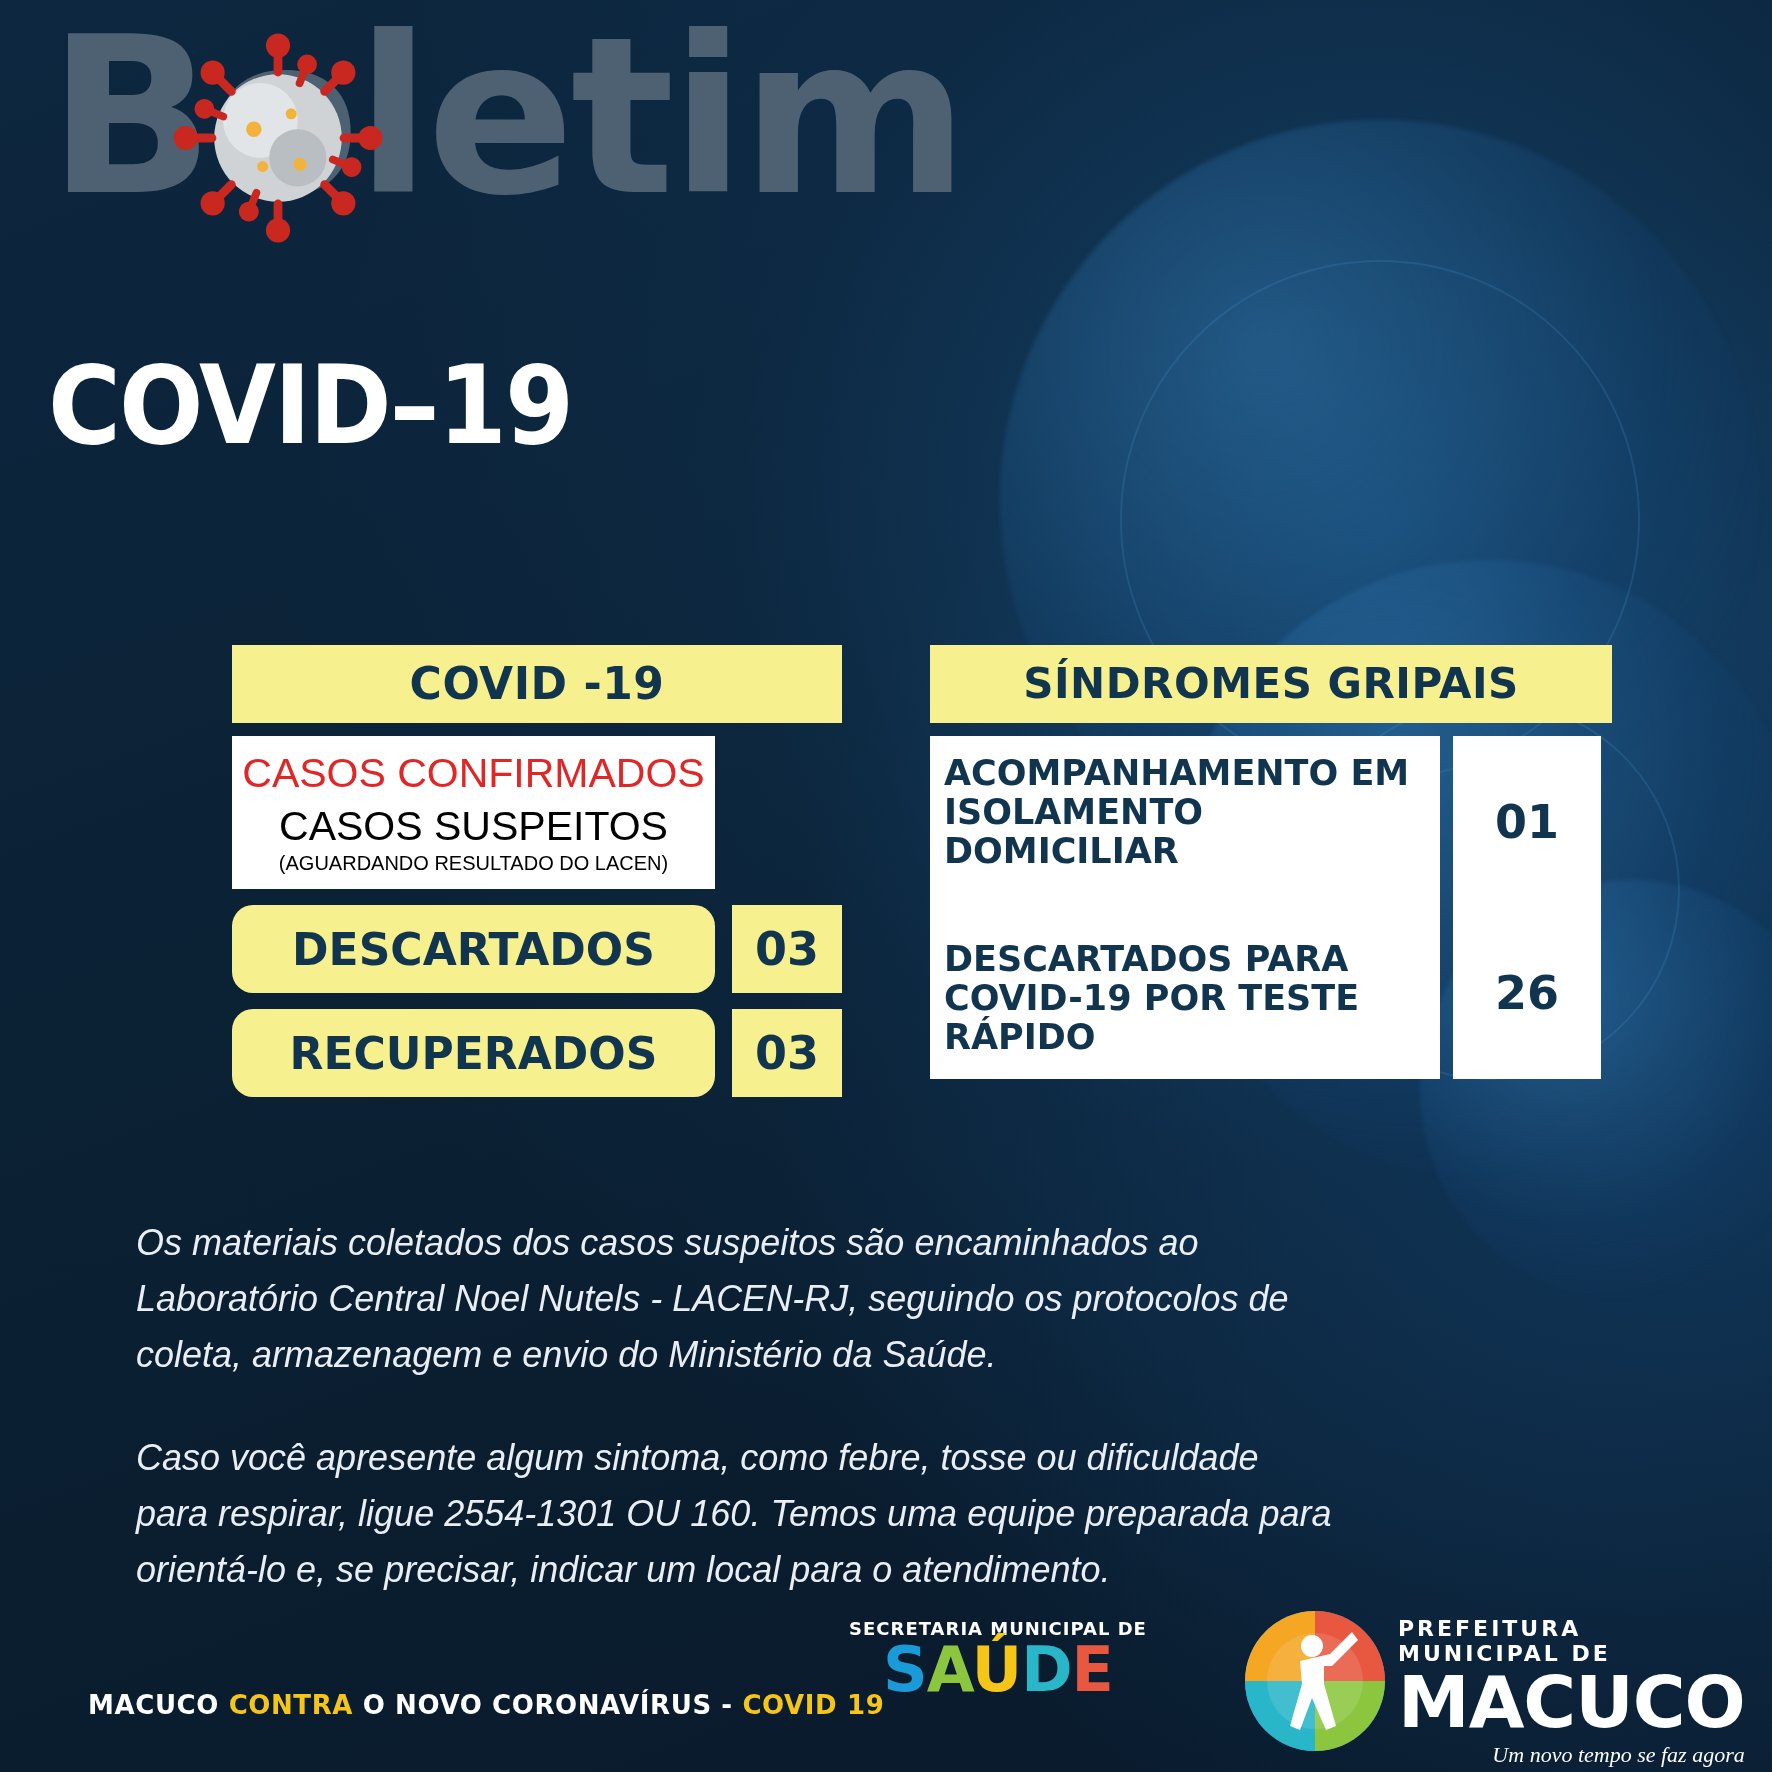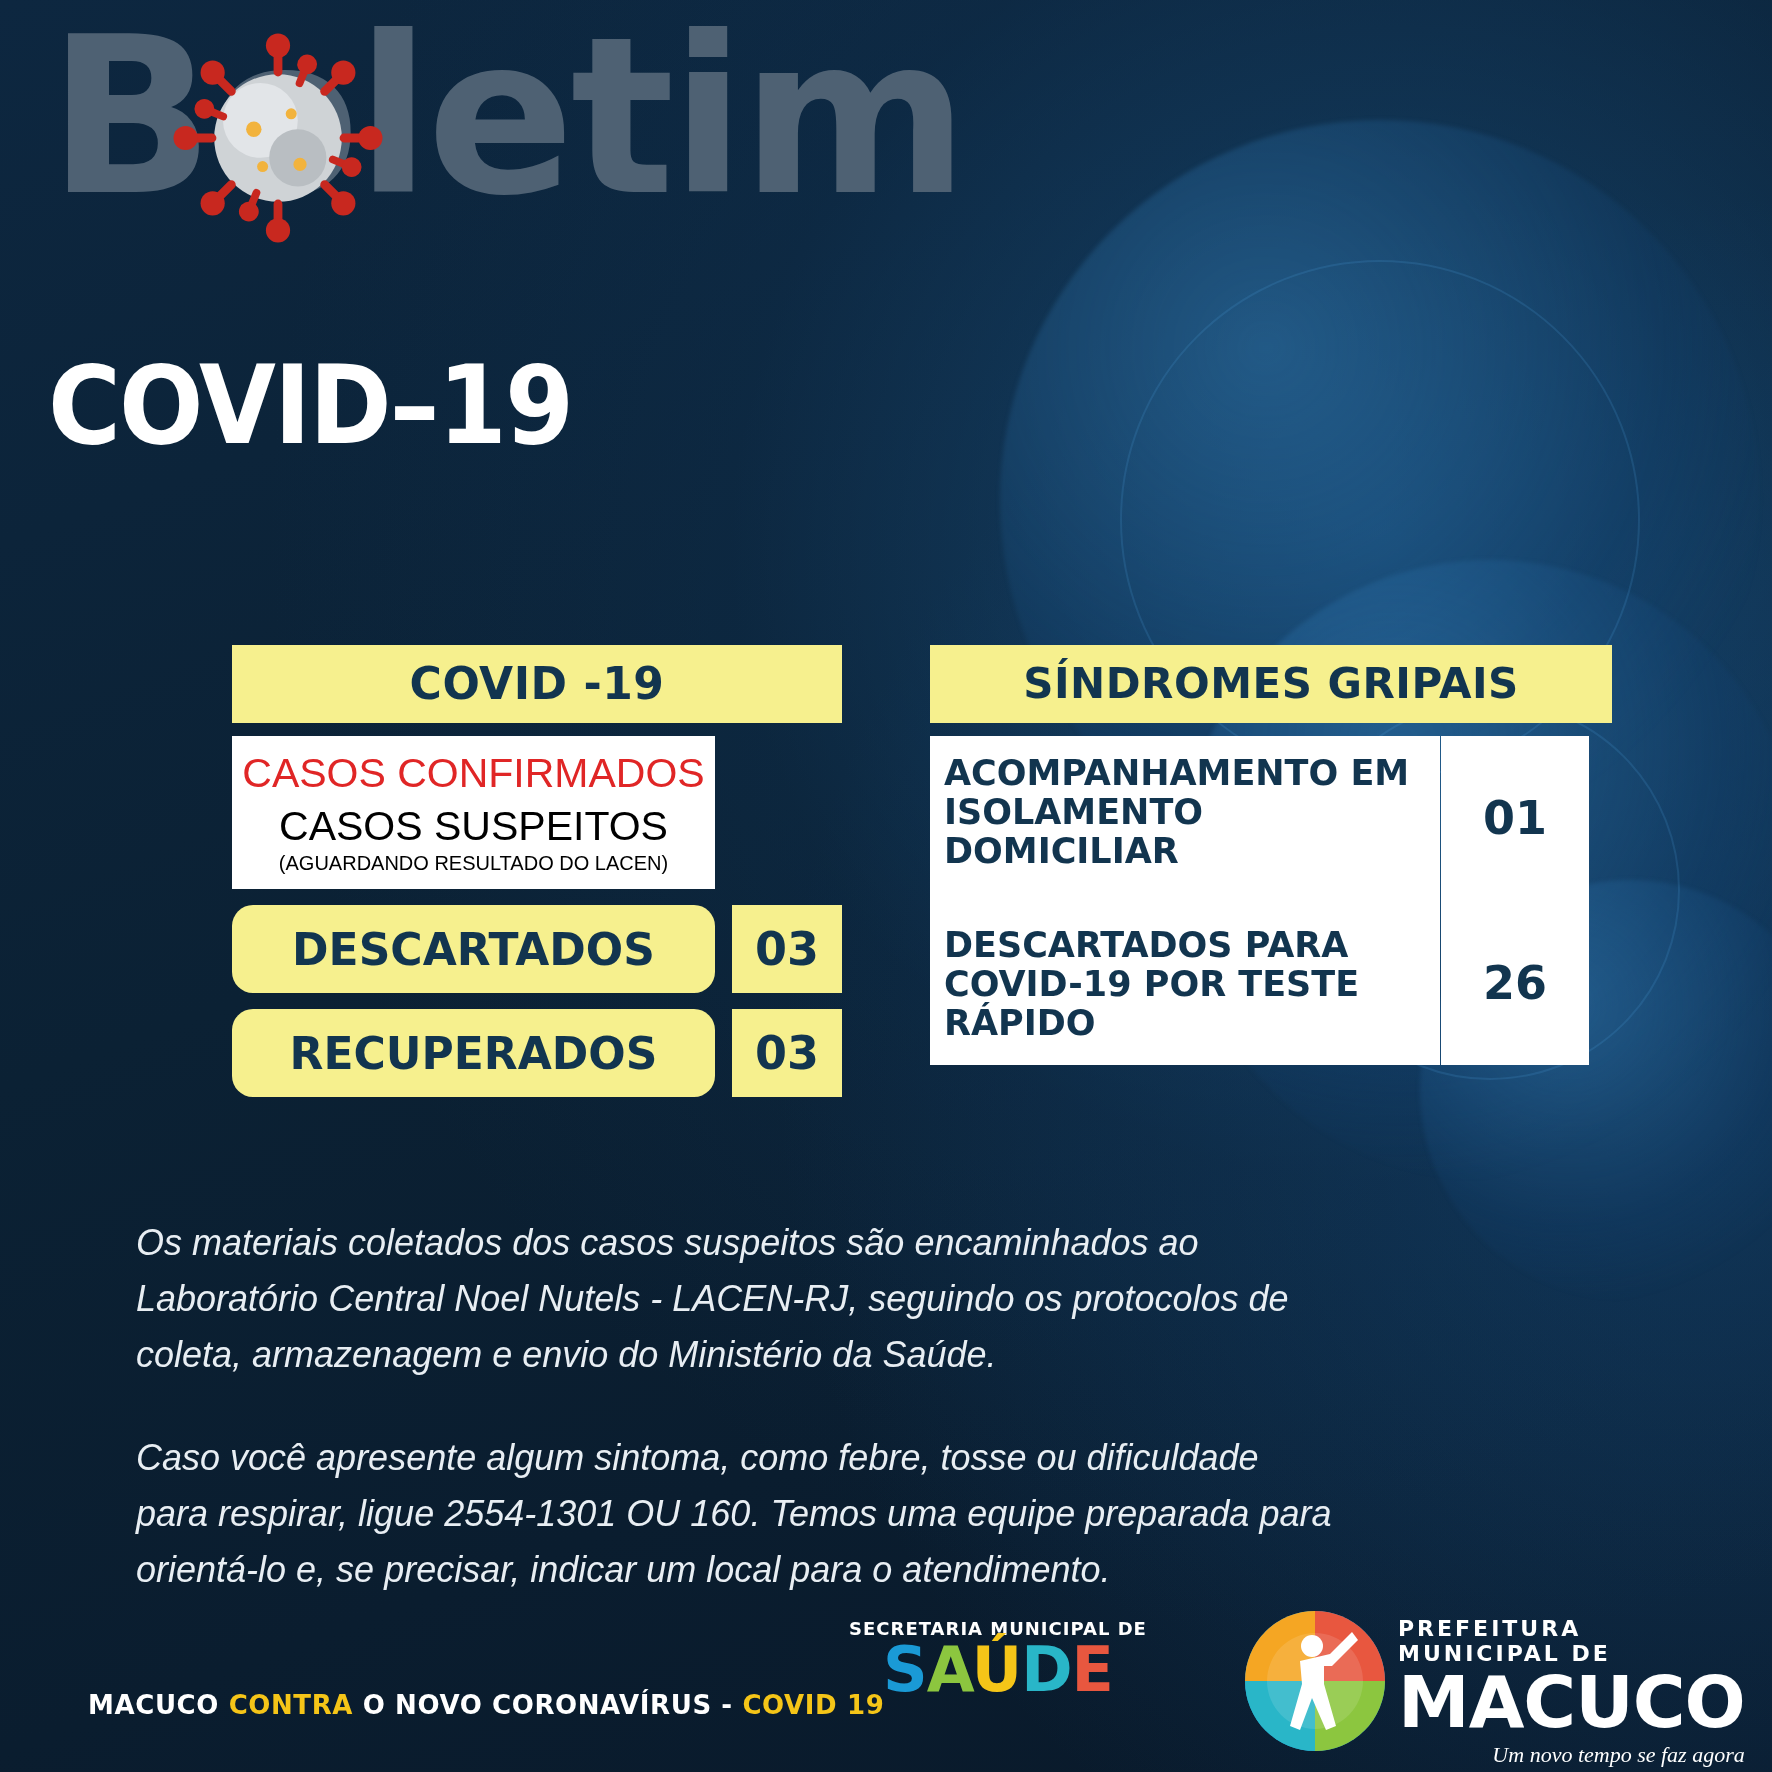--- a/index.html
+++ b/index.html
@@ -114,27 +114,27 @@
 
   #row-descartados, #row-recuperados { margin-top:16px; }
   #row-descartados .lp-label, #row-recuperados .lp-label {
     height:88px; font-size:44px; align-items:center; justify-content:center; text-align:center;border-radius:21px;
   }
   #row-descartados .lp-value, #row-recuperados .lp-value { height:88px; }
 
   
   #panel-gripais { left:930px; top:645px; width:682px; }
   #panel-gripais .panel-head { width:682px; height:78px; font-size:42px; line-height:78px; }
-  #gripais-body { display:flex; gap:1px; margin-top:13px; }
+  #gripais-body { display:flex; gap:13px; margin-top:13px; }
   #gripais-labels { width:510px; background:#ffffff; padding:18px 14px 22px 14px; }
   #gripais-labels p {
     font-family:"DejaVu Sans", sans-serif;
     font-weight:bold; color:#12354f; font-size:35px; line-height:1.12;
   }
-  #gripais-labels p.second { margin-top:54px; }
+  #gripais-labels p.second { margin-top:68px; }
   #gripais-values { width:148px; background:#ffffff; display:flex; flex-direction:column; }
   #gripais-values > div { flex:1; display:flex; align-items:center; justify-content:center; font-size:46px; font-weight:bold; color:#12354f; font-family:"DejaVu Sans", sans-serif; }
 
   
   .note {
     position:absolute;
     left:136px;
     color:#e8eef3;
     font-style:italic;
     font-size:36px;

